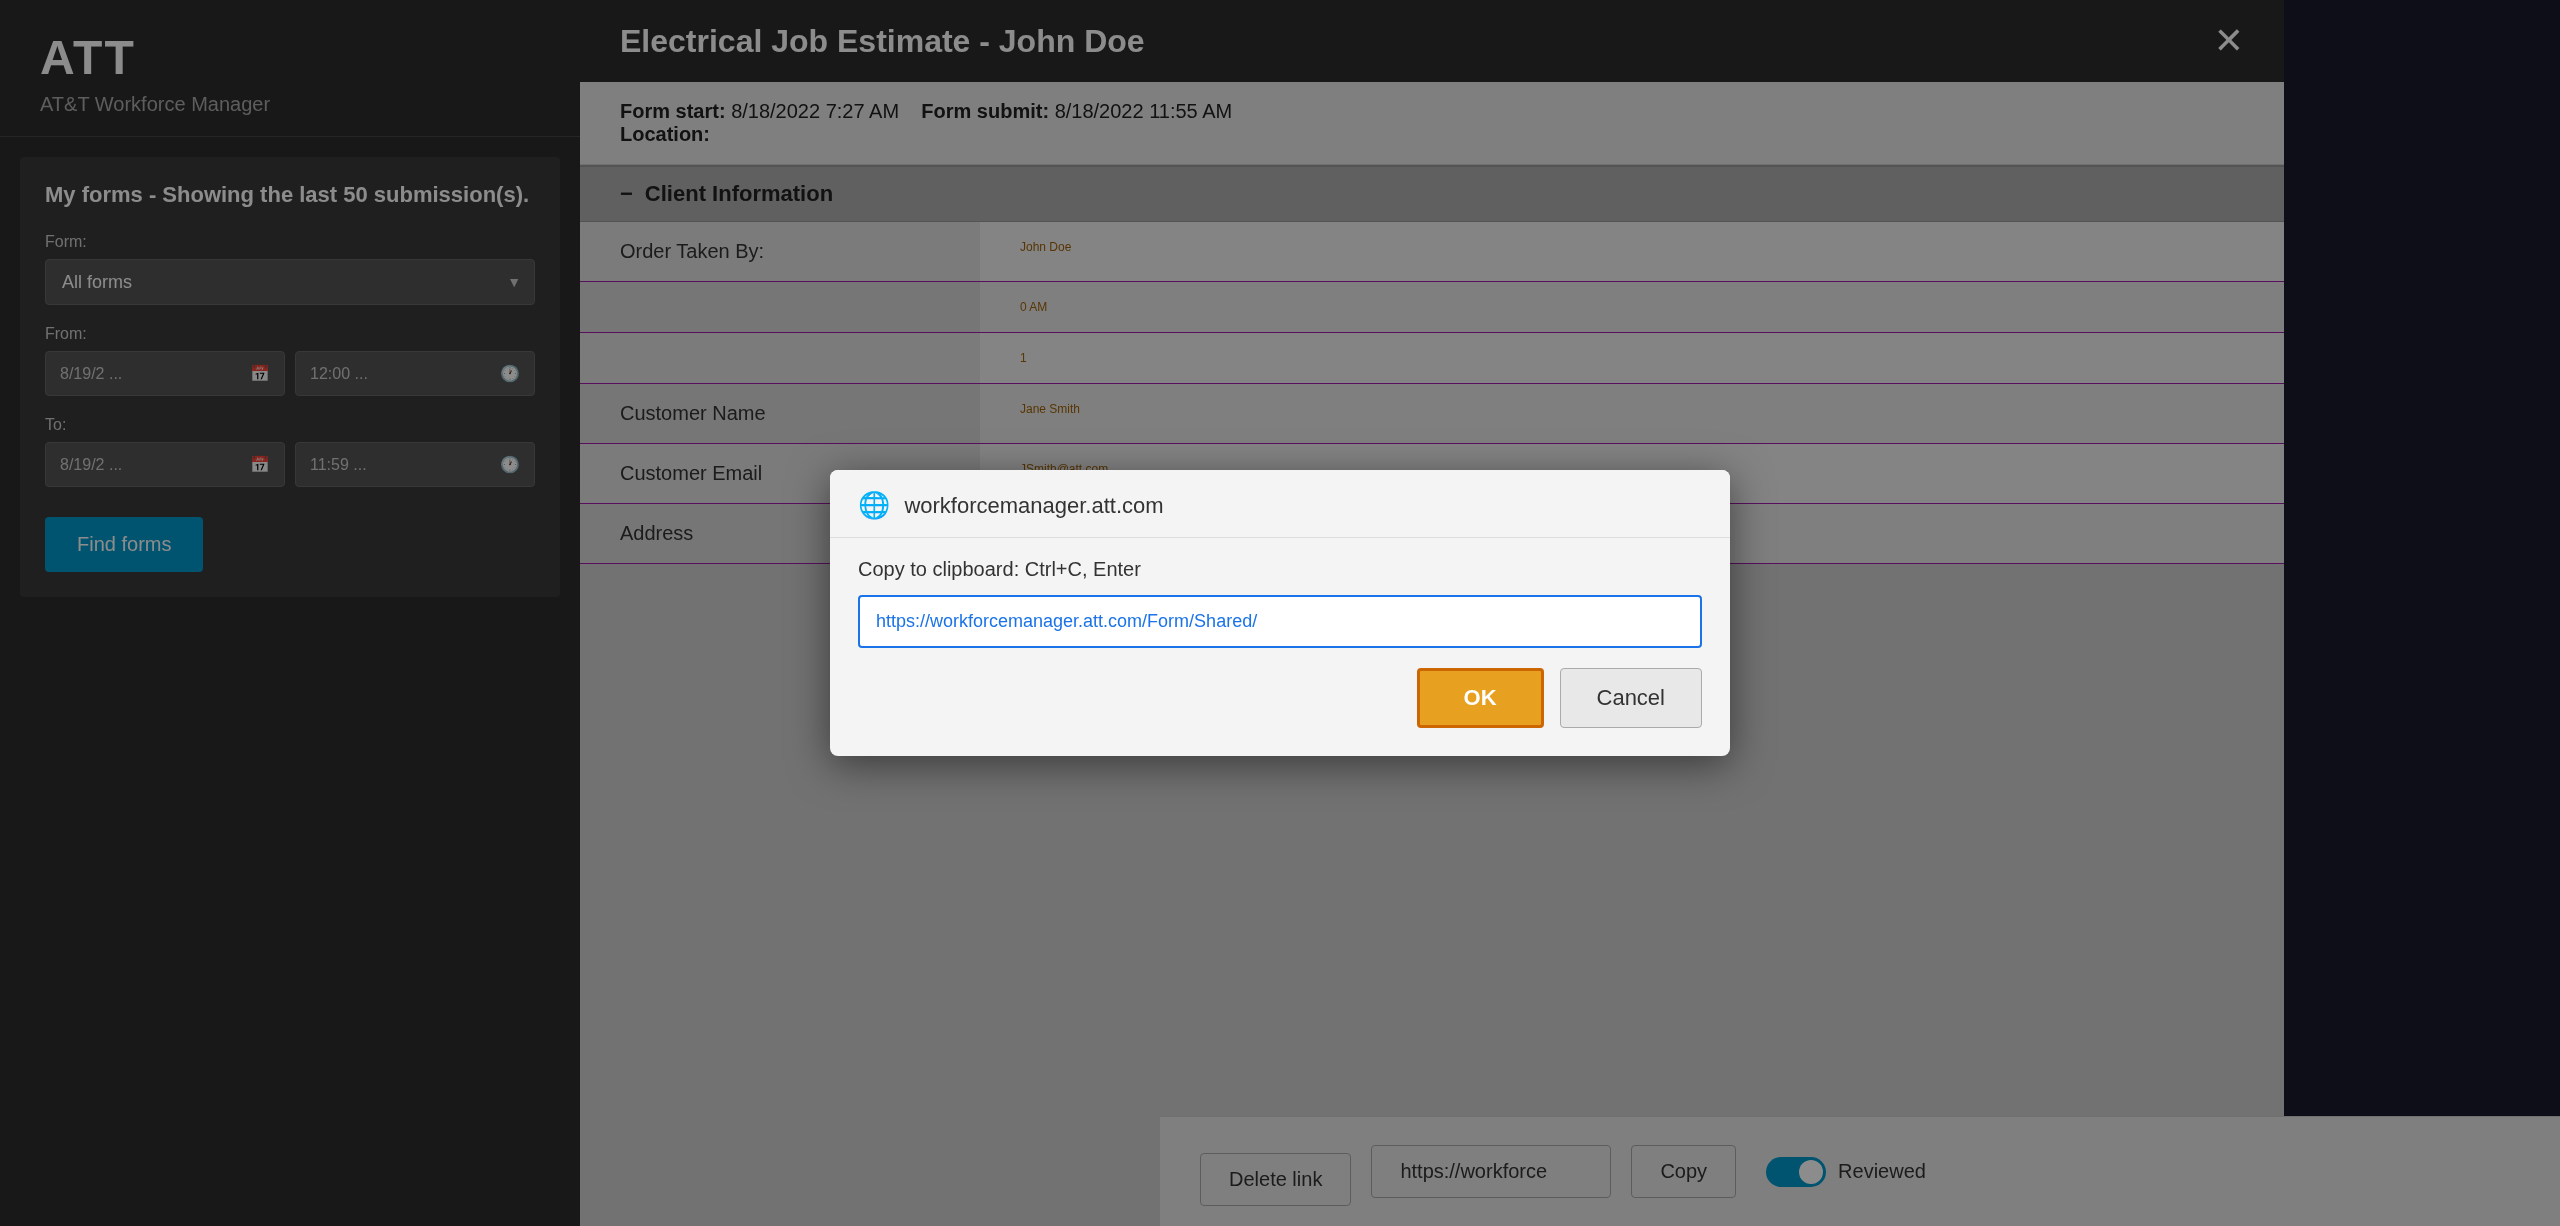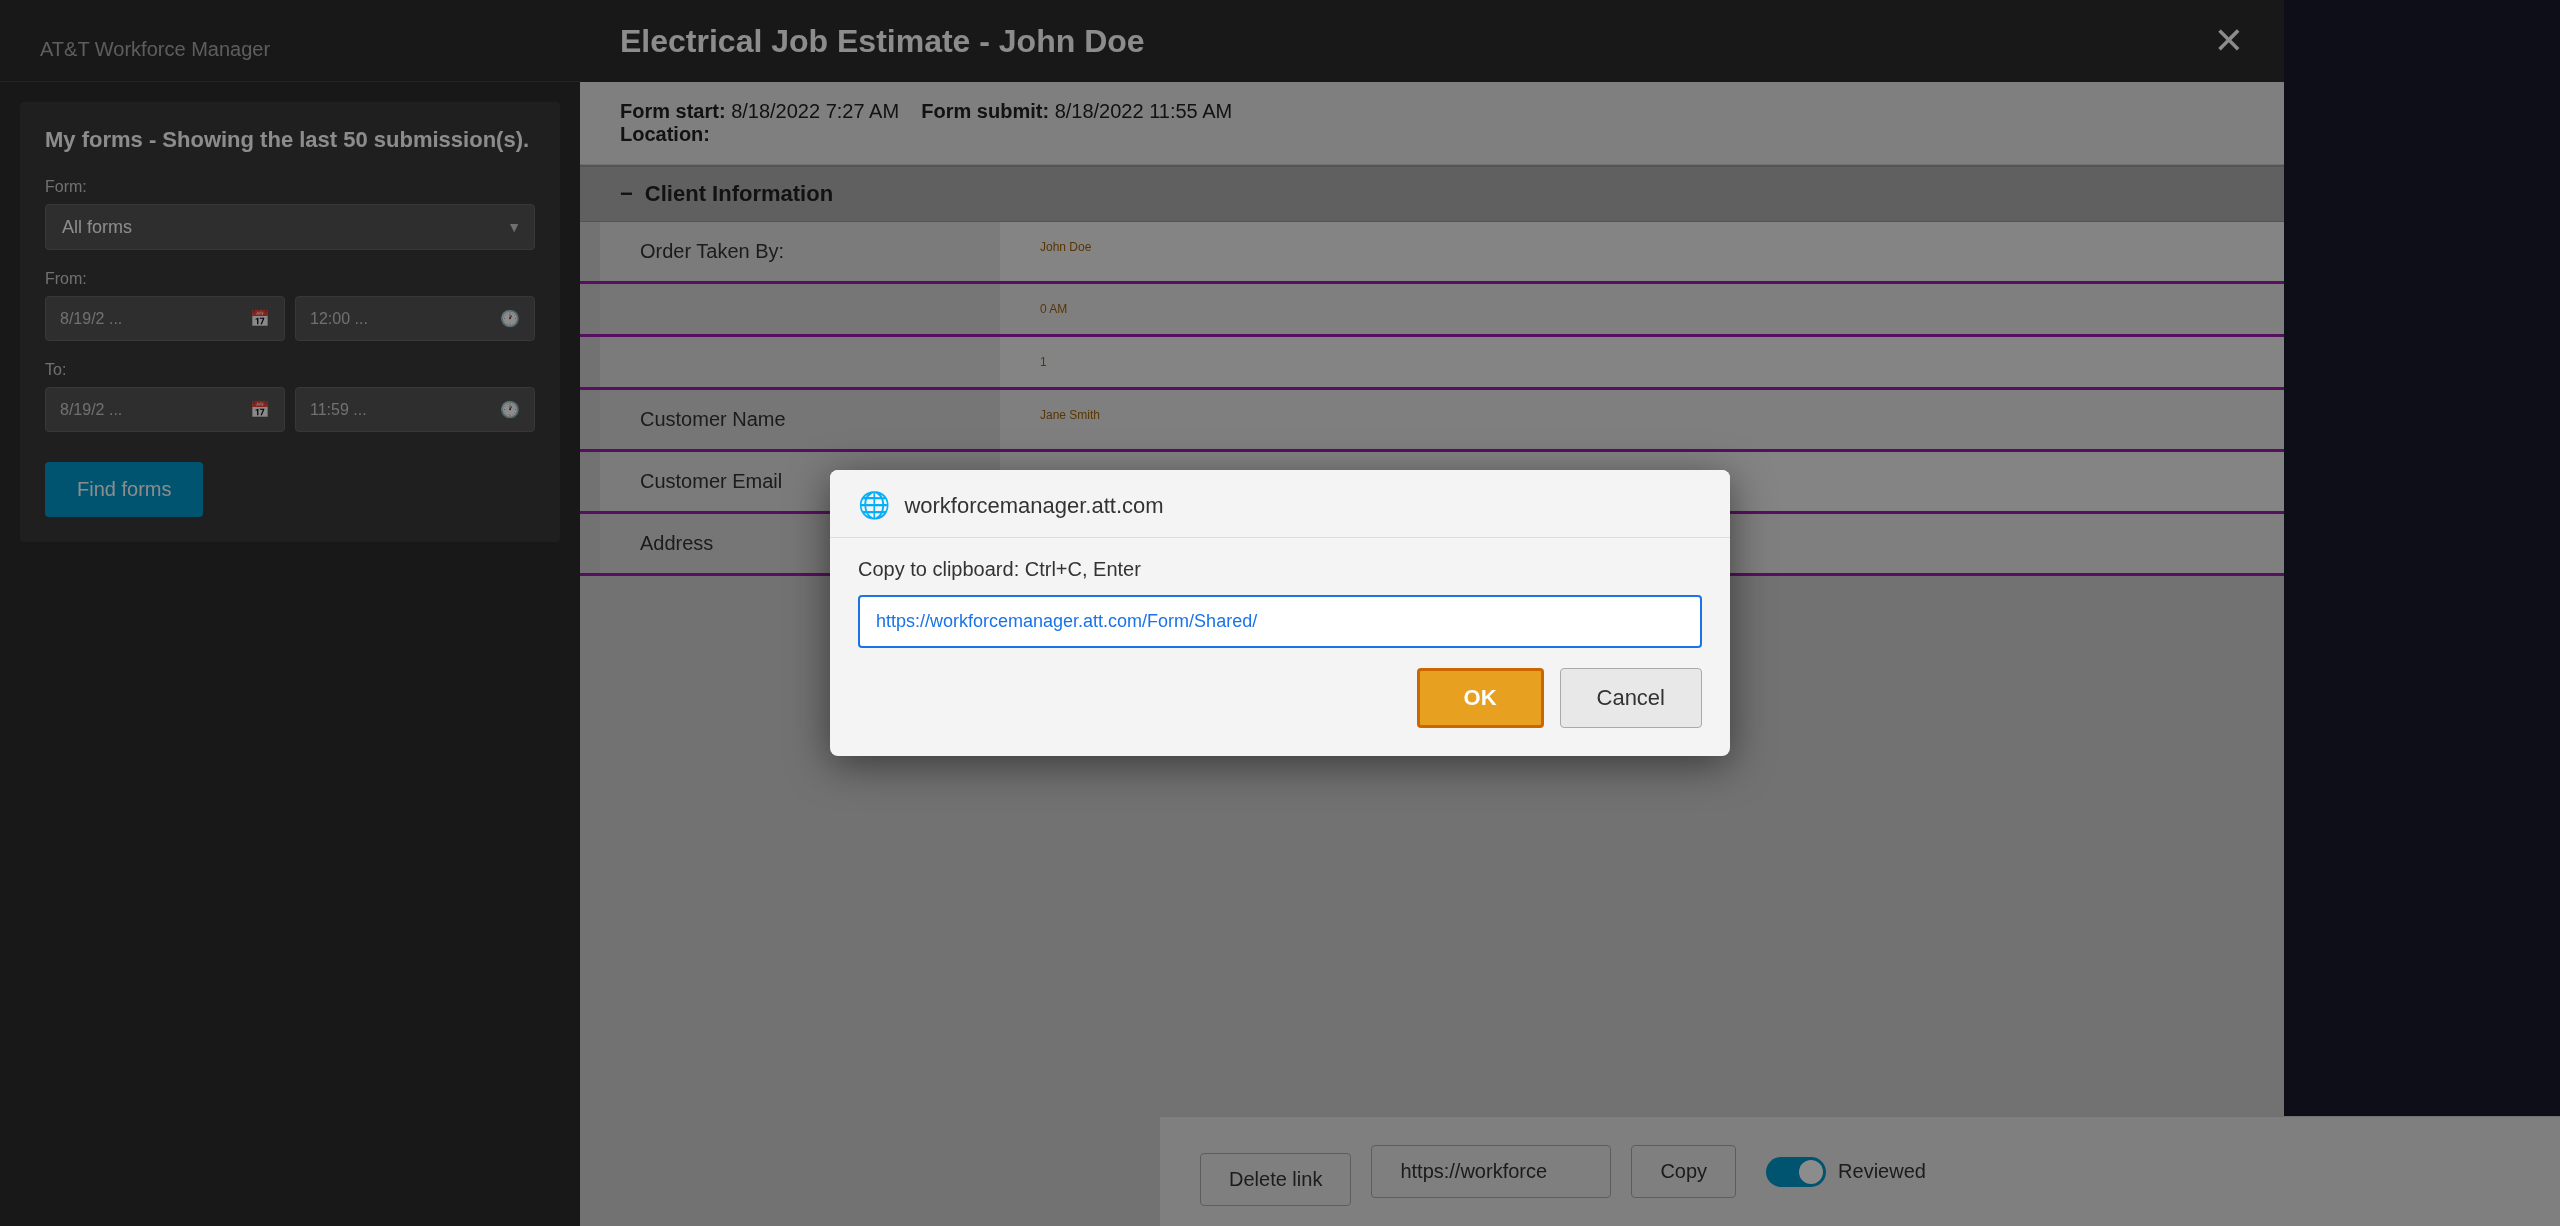--- a/index.html
+++ b/index.html
@@ -184,22 +184,21 @@
       border-top: 2px solid #999;
       border-bottom: 1px solid #999;
     }
 
     .detail-table {
       width: 100%;
     }
 
     .detail-row {
       display: flex;
-      border-bottom: 3px solid #a21caf;
-      padding-left: 20px;
+      border-bottom: 1px solid #a21caf;
     }
 
     .detail-row:nth-child(odd) .detail-cell-label {
       background: #e0e0e0;
     }
 
     .detail-row:nth-child(even) .detail-cell-label {
       background: #d8d8d8;
     }
 
@@ -451,20 +450,21 @@
       font-size: 20px;
       border-bottom: 1px solid #4a4a4a;
       cursor: pointer;
     }
   </style>
 </head>
 <body>
 
 <div class="left-panel">
   <div class="app-header">
+    <div class="app-title">ATT</div>
     <div class="app-subtitle">AT&amp;T Workforce Manager</div>
   </div>
   <div class="forms-panel">
     <div class="forms-panel-title">My forms - Showing the last 50 submission(s).</div>
 
     <div class="field-label">Form:</div>
     <div class="select-wrapper">
       <select class="form-select">
         <option>All forms</option>
       </select>

